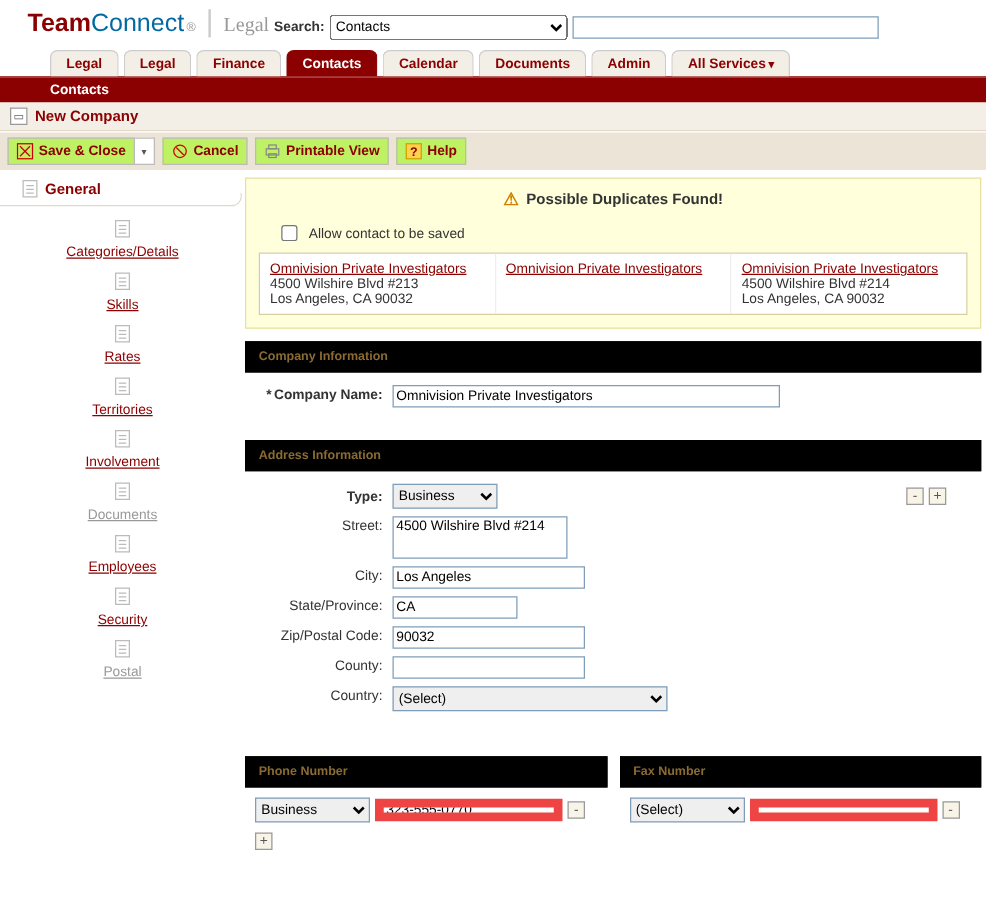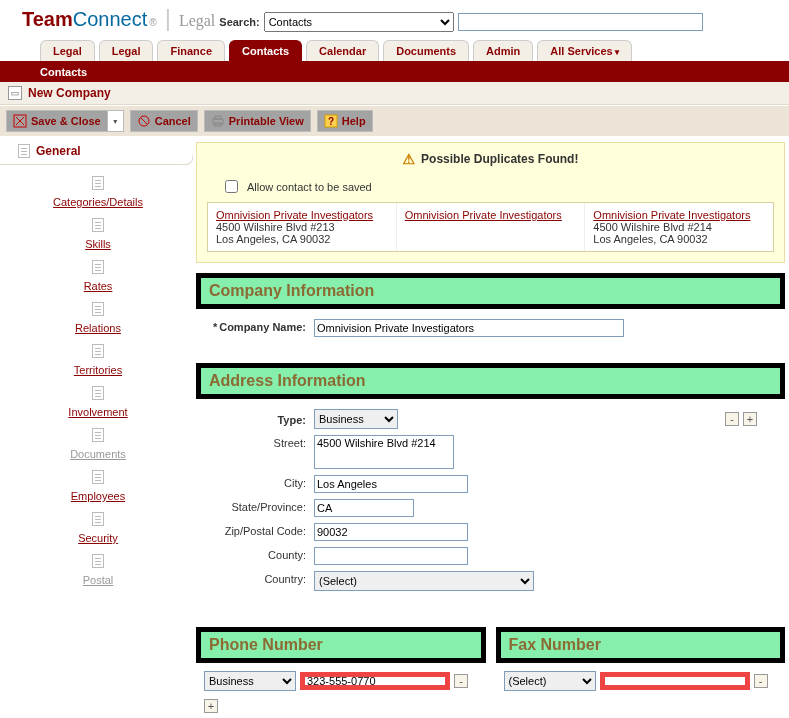--- a/index.html
+++ b/index.html
@@ -38,21 +38,21 @@
   }
   .tab.active { background: #8b0000; color: #fff; border-color: #8b0000;}
   .tab .chev { font-size: 9px; margin-left: 2px;}
   .subbar { background: #8b0000; color: #fff; font-weight: bold; padding: 4px 0 4px 40px; font-size: 11px;}
   .pagetitle-bar { background: #f4efe6; padding: 4px 8px; display: flex; align-items: center; border-bottom: 1px solid #e0d8c8;}
   .pt-icon { width: 14px; height: 14px; border: 1px solid #999; background: #fff; margin-right: 6px; display:inline-flex; align-items:center; justify-content:center; font-size:9px; color:#666;}
   .pagetitle { color: #8b0000; font-weight: bold; font-size: 12px; }
   .toolbar { background: #ece4d6; padding: 4px 6px; display: flex; align-items: center; gap: 6px; border-top:1px solid #fff;}
   .tbtn {
     display: inline-flex; align-items: center;
-    background: #a3a3a3; border: 1px solid #bbb; padding: 2px 6px;
+    background: #bef264; border: 1px solid #bbb; padding: 2px 6px;
     font-size: 11px; font-weight: bold; color: #8b0000; cursor: pointer;
     height: 22px;
   }
   .tbtn .ic { width: 14px; height: 14px; margin-right: 4px; display:inline-flex; align-items:center; justify-content:center;}
   .tbtn-split { display:inline-flex; }
   .tbtn-split .drop { border:1px solid #bbb; border-left:none; background:#fff; width:16px; height:22px; display:inline-flex; align-items:center; justify-content:center; cursor:pointer;}
   .content { display: flex; }
   .sidebar { width: 188px; padding: 6px 0 0 0; }
   .side-head { display:flex; align-items:center; padding: 2px 10px 6px 18px; font-weight:bold; color:#8b0000; font-size:12px; border-bottom:1px solid #e0d8c8; position:relative;}
   .side-head::after { content:""; position:absolute; right:0; bottom:-1px; width:10px; height:10px; border-bottom:1px solid #e0d8c8; border-right:1px solid #e0d8c8; background:#fff; border-radius: 0 0 8px 0; transform: translate(50%,0);}
@@ -64,36 +64,36 @@
   .side-link.disabled { color:#999; cursor:default;}
   .main { flex:1; padding: 6px 4px 8px 8px; }
   .warn-box { background:#ffffdc; border:1px solid #e8e0a0; padding: 8px 10px 10px 10px; }
   .warn-head { text-align:center; font-weight:bold; font-size:12px; color:#333; display:flex; justify-content:center; align-items:center; gap:6px; margin-bottom:10px;}
   .warn-ic { color:#d08000; font-size:14px;}
   .allow-row { display:flex; align-items:center; gap:6px; margin: 0 0 6px 14px;}
   .dup-table { border:1px solid #d8cfa0; background:#fff; display:flex; }
   .dup-cell { flex:1; padding:6px 8px; border-right:1px solid #eee; font-size:11px; white-space:nowrap; color:#333;}
   .dup-cell:last-child { border-right:none;}
   .dup-link { color:#8b0000; text-decoration:underline; cursor:pointer; display:block;}
-  .section-head { background:#86efac; color:#8b6b33; font-weight:bold; font-size:16px; padding:4px 8px; margin-top:10px; border:5px solid #000000;}
+  .section-head { background:#000000; color:#8b6b33; font-weight:bold; font-size:10px; padding:4px 8px; margin-top:10px; border:3px solid #000000;}
   .section-body { padding: 10px 8px; }
   .form-row { display:flex; align-items:flex-start; margin-bottom:6px; }
   .flabel { width:110px; text-align:right; padding-right:8px; font-size:11px; padding-top:2px;}
   .req { font-weight:bold;}
   .req-star { margin-right:2px;}
   .finput { border:1px solid #7f9db9; font-size:11px; padding:1px 2px; height:18px;} .finput.w2{width:154px;} .finput.w3{width:100px;} .finput.w4{width:310px;}
   .ftextarea { border:1px solid #7f9db9; font-size:11px; width:140px; height:34px; resize:none; font-family:inherit; padding:1px 2px;}
   .fselect { border:1px solid #7f9db9; font-size:11px; height:20px;}
   .addr-top { display:flex; align-items:center;}
   .pm-wrap { margin-left: auto; margin-right: 20px; display:flex; gap:4px;}
   .pm { width:14px; height:14px; border:1px solid #999; background:#f8f4e8; font-size:11px; line-height:12px; text-align:center; cursor:pointer; color:#555;}
   .two-col { display:flex; gap:10px; margin-top:10px;}
   .col { flex:1; }
   .col .section-body { padding:8px; display:flex; align-items:center; gap:4px; flex-wrap:wrap;}
-  .phone-input { border:5px solid #ef4444; font-size:11px; height:18px; width:150px; padding:1px 2px;}
+  .phone-input { border:7px solid #ef4444; font-size:11px; height:18px; width:150px; padding:1px 2px;}
   .page-icon svg, .sm-svg { display:block; }
 </style>
 </head>
 <body>
 
 <div class="header">
   <div class="logo">
     <span class="logo-team">Team</span>
       <span class="logo-connect">Connect</span>
     <span class="logo-reg">®</span>
@@ -187,24 +187,20 @@
       <li>
           <span class="doc-ic"></span>
           <span class="side-link">Skills</span>
         </li>
       <li>
           <span class="doc-ic"></span>
           <span class="side-link">Rates</span>
         </li>
       <li>
           <span class="doc-ic"></span>
-          <span class="side-link">Relations</span>
-        </li>
-      <li>
-          <span class="doc-ic"></span>
           <span class="side-link">Territories</span>
         </li>
       <li>
           <span class="doc-ic"></span>
           <span class="side-link">Involvement</span>
         </li>
       <li>
           <span class="doc-ic"></span>
           <span class="side-link disabled">Documents</span>
         </li>

